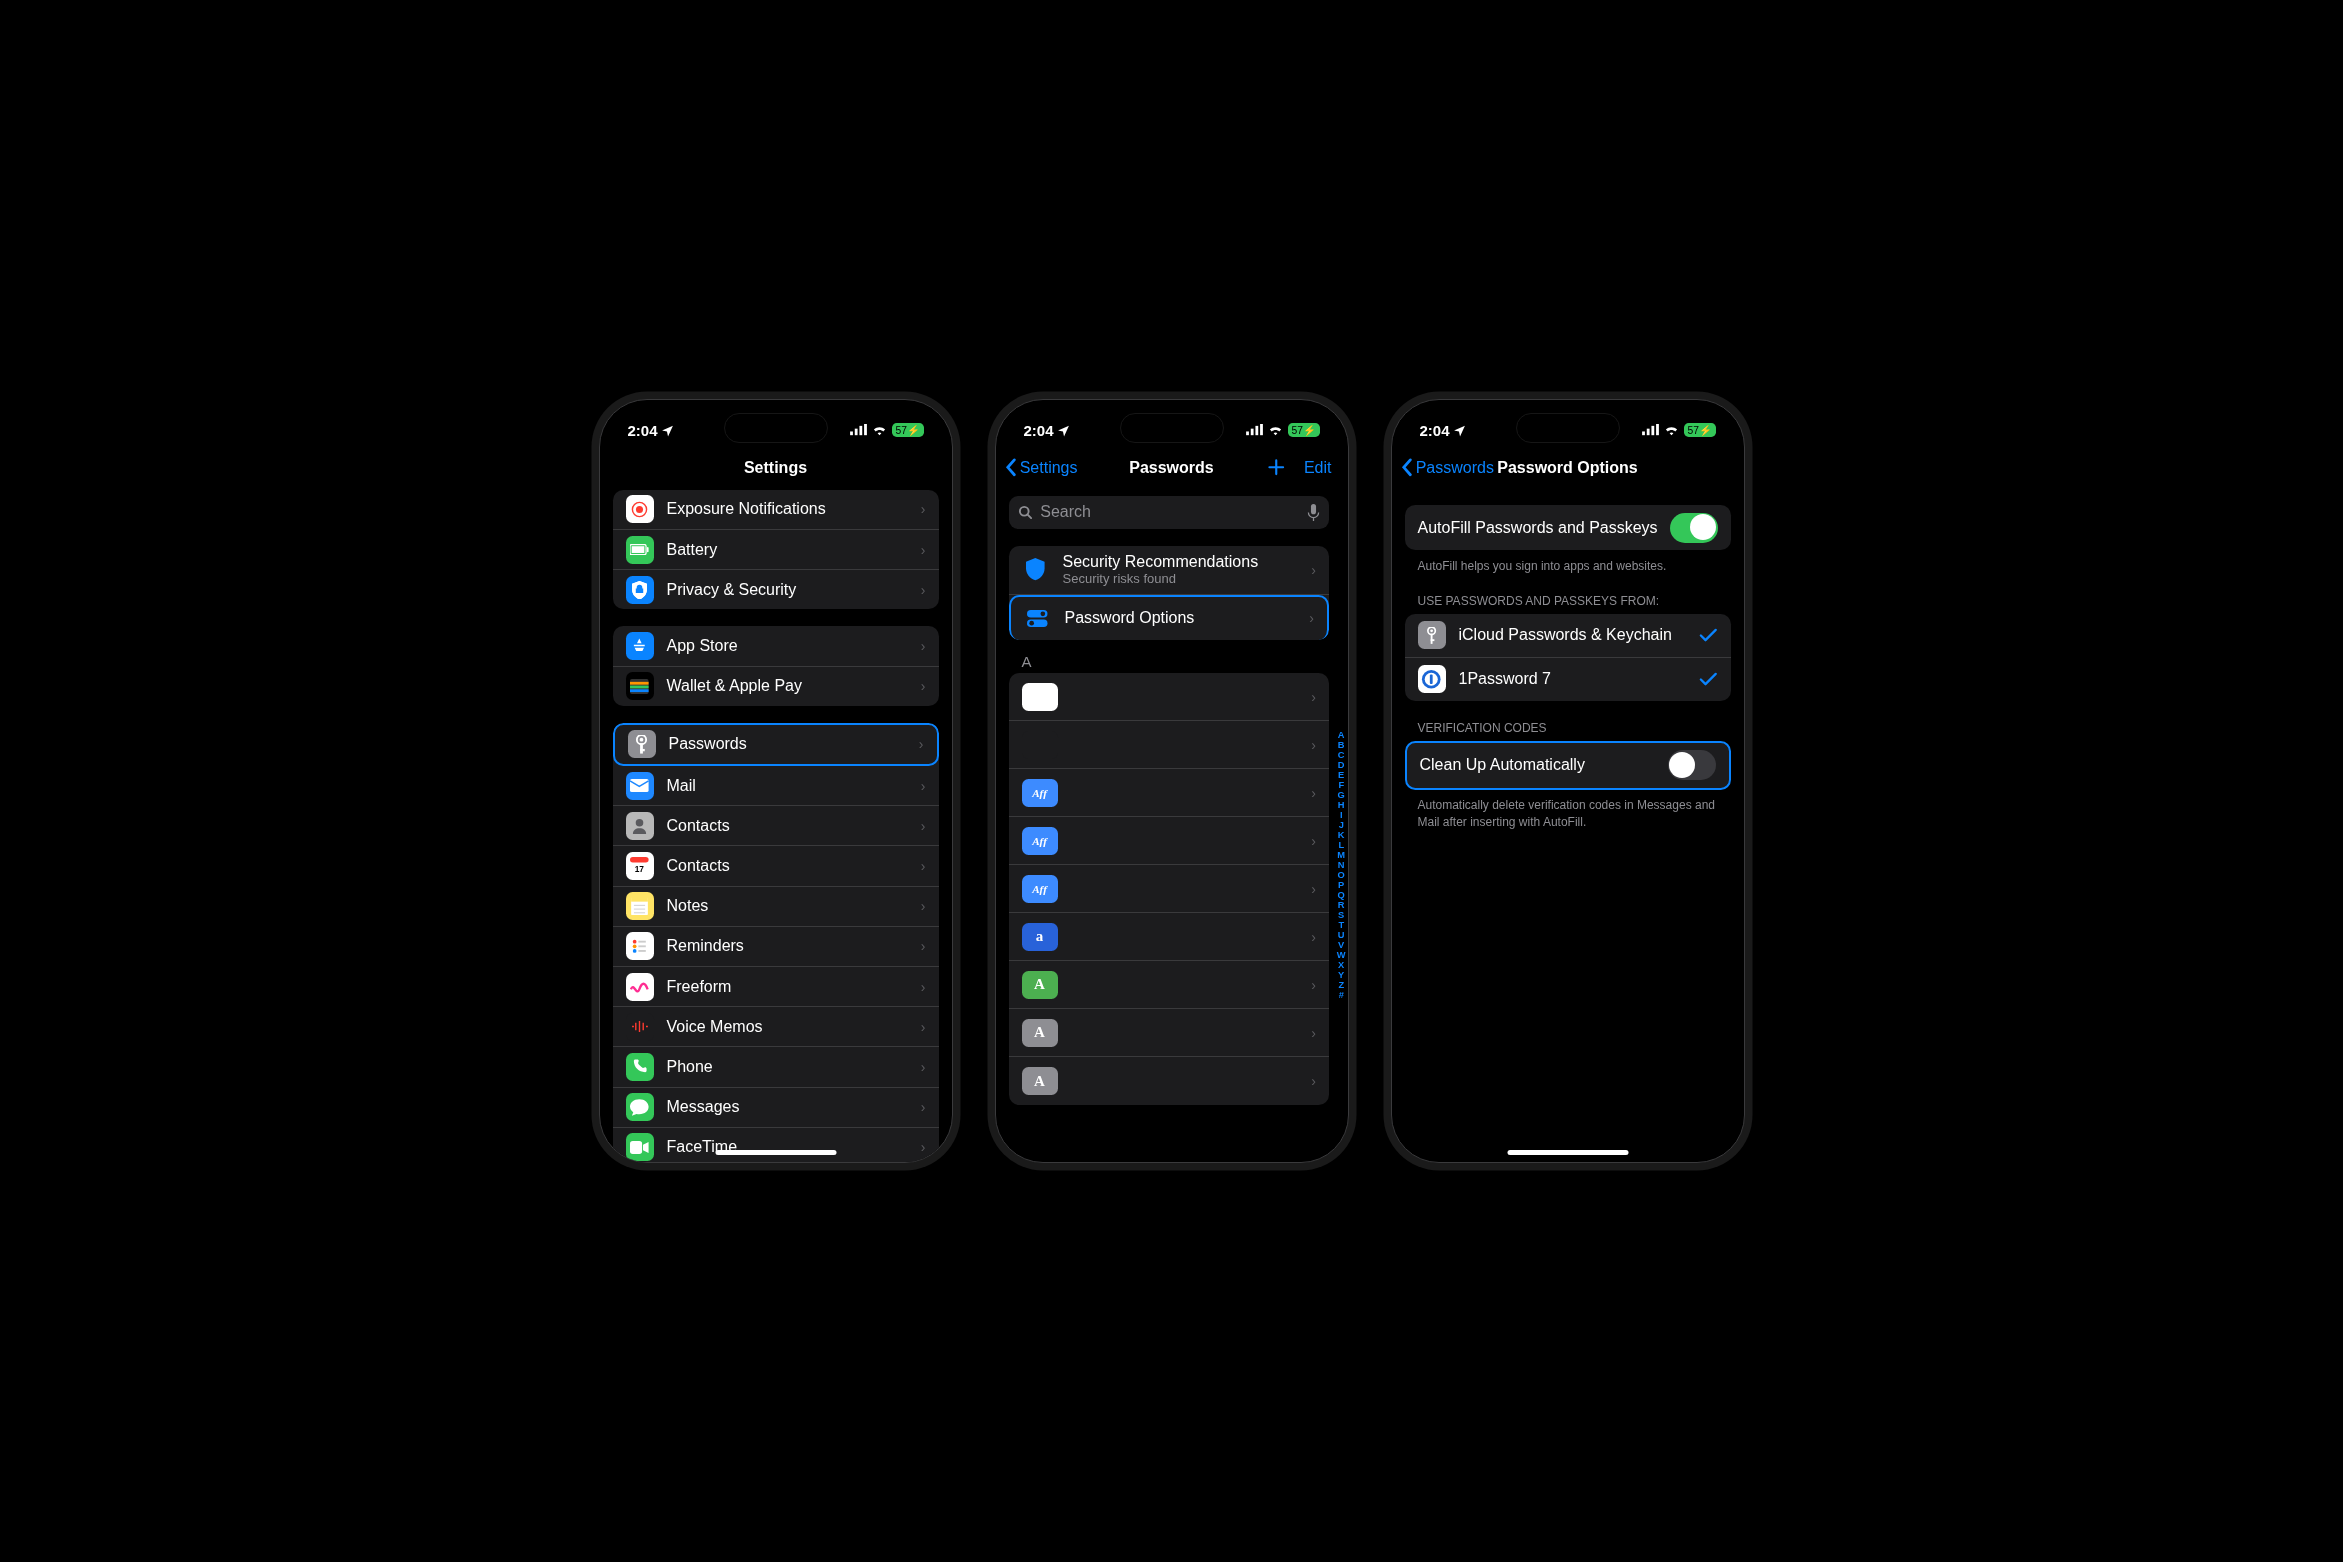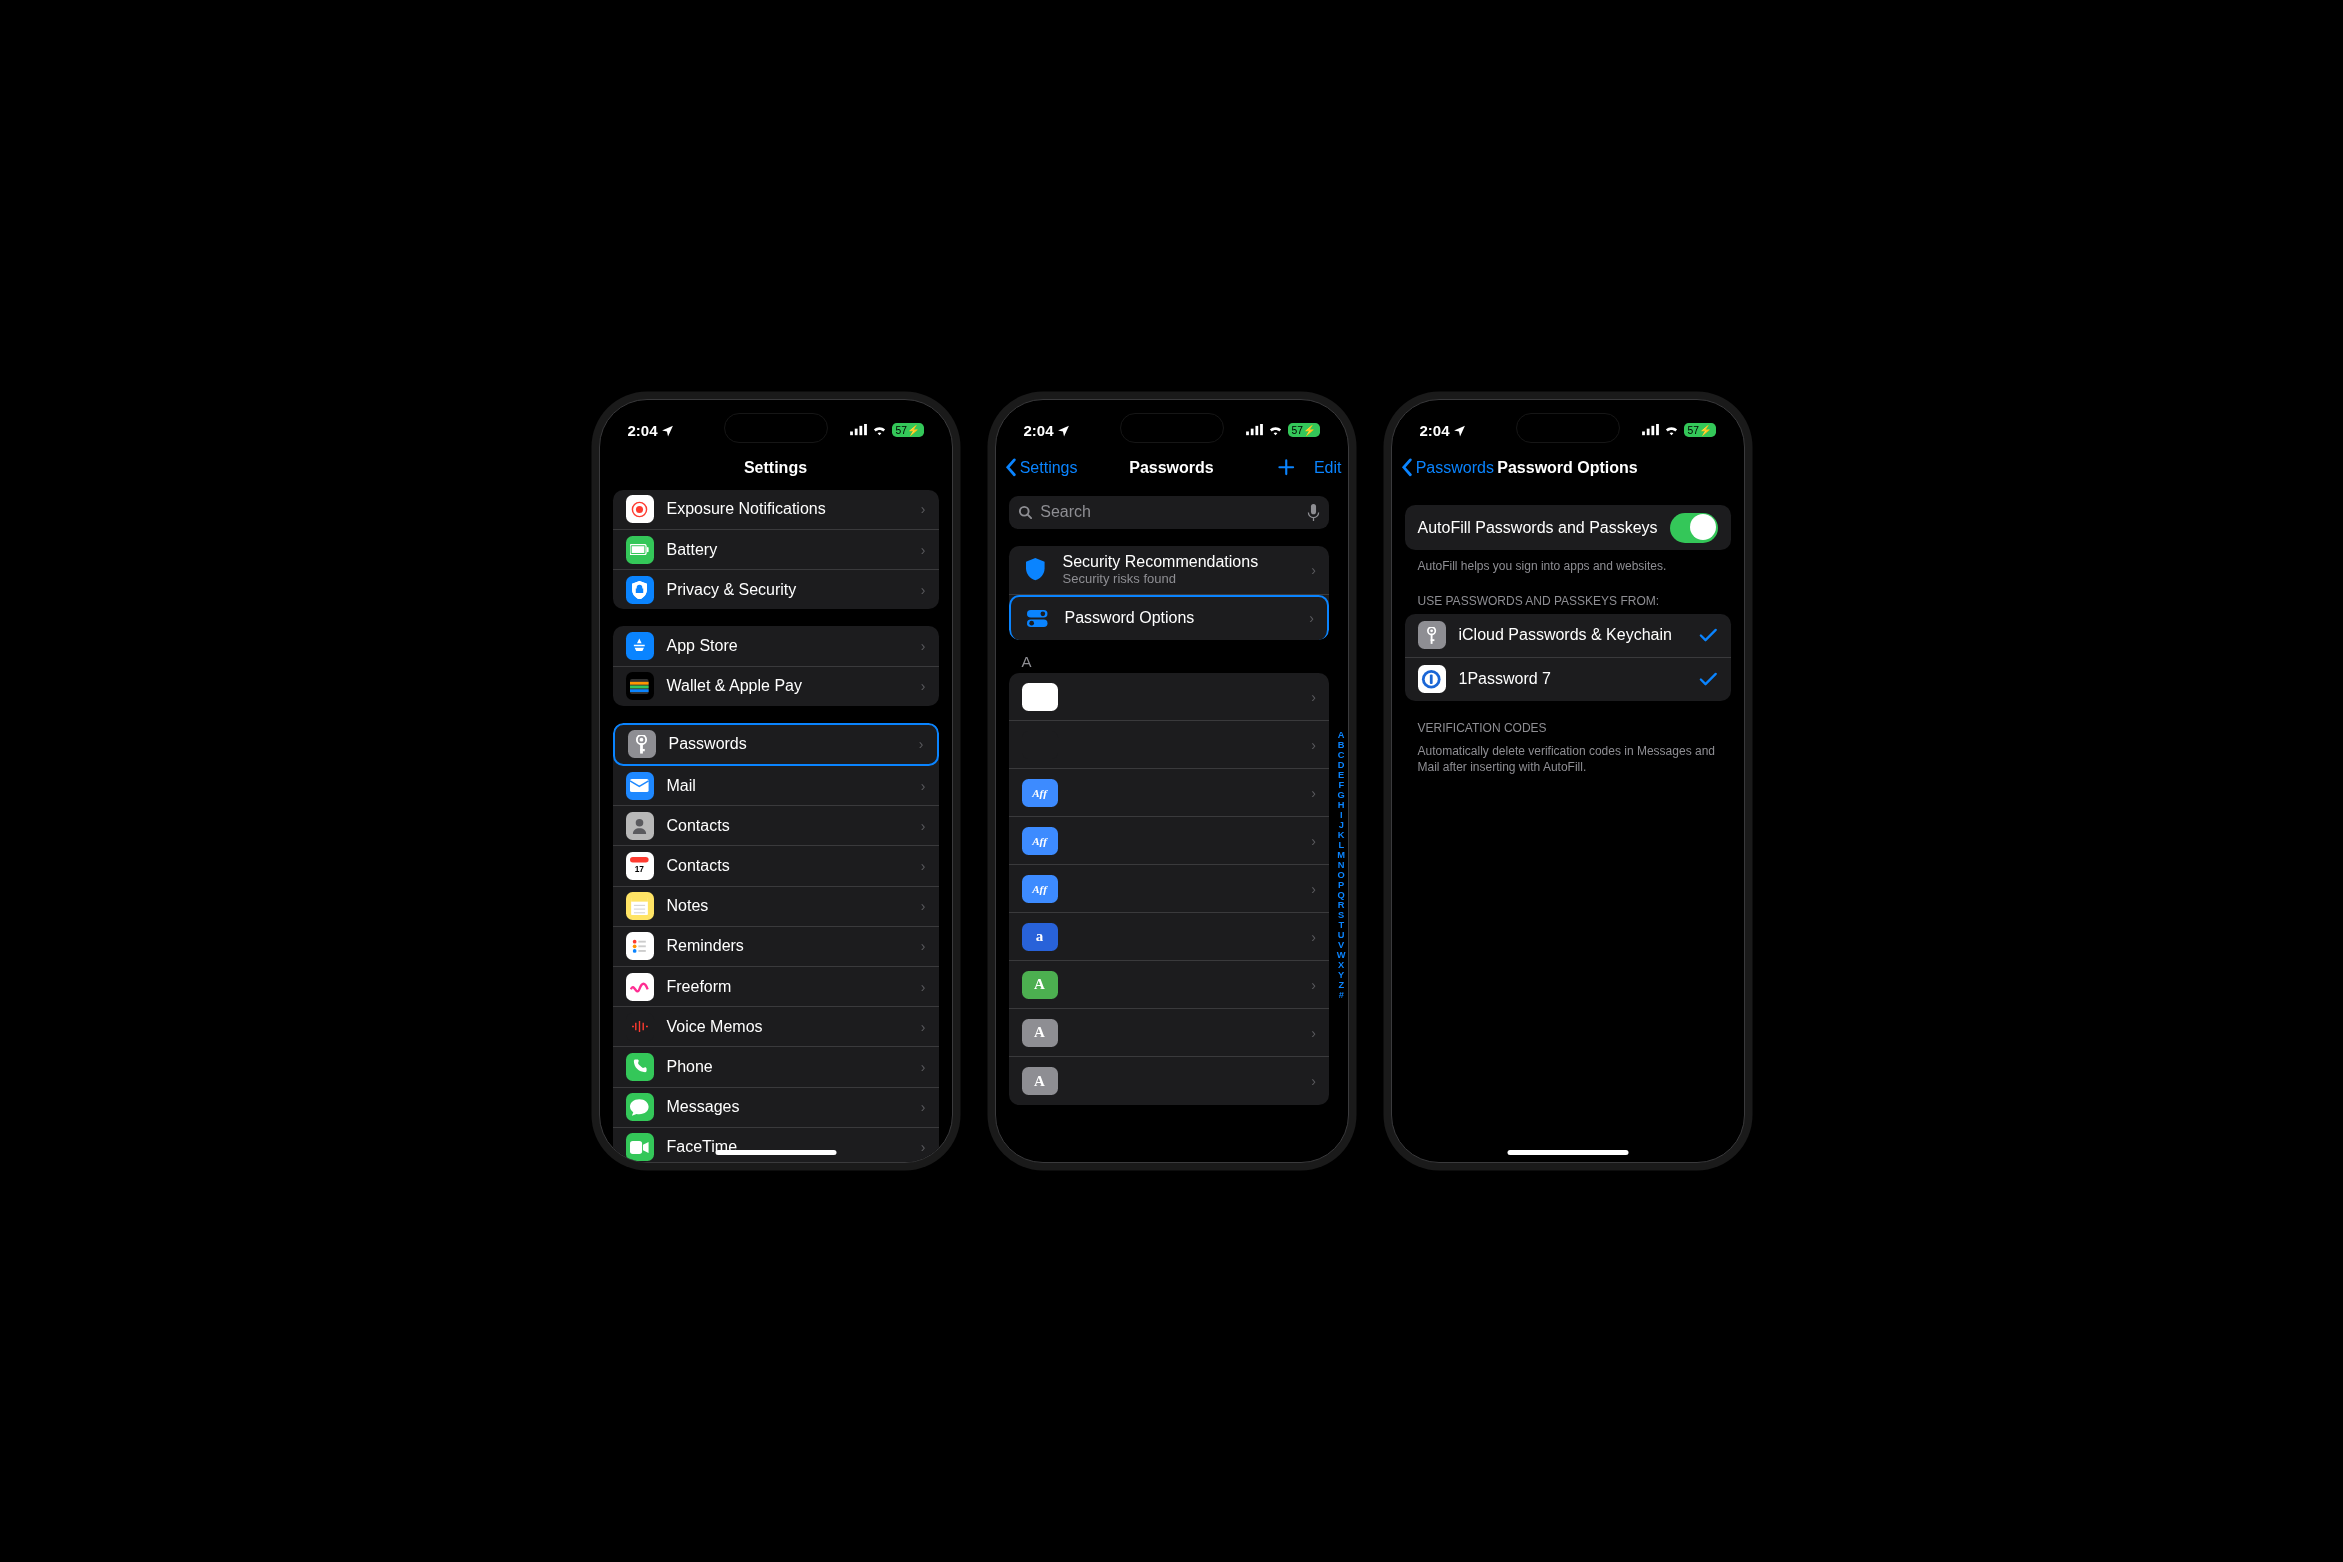--- a/index.html
+++ b/index.html
@@ -6,21 +6,21 @@
   body { background: #000; display: flex; justify-content: center; align-items: center; min-height: 100vh; padding: 28px; gap: 42px; }
   .phone { width: 354px; height: 764px; background: #000; border-radius: 48px; border: 1.9px solid #3a3a3c; position: relative; overflow: hidden; display: flex; flex-direction: column; box-shadow: 0 0 0 7.5px #1a1a1a; }
   .di { position: absolute; top: 13px; left: 50%; transform: translateX(-50%); width: 104px; height: 30px; background: #000; border-radius: 17px; z-index: 50; border:0.9px solid #161616;}
   .sb { display: flex; justify-content: space-between; align-items: center; padding: 13px 28px 0; color: #fff; font-size: 15px; font-weight: 600; height: 47px; }
   .sb-l { display: flex; align-items: center; gap: 3.7px; }
   .sb-r { display: flex; align-items: center; gap: 4.7px; }
   .batt { background: #34c759; color: #000; border-radius: 4.7px; padding: 0.9px 3.7px; font-size: 10.3px; font-weight: 400; }
   .nav { display: flex; align-items: center; justify-content: center; position: relative; height: 41px; padding: 0 15px; }
   .nav-title { color: #fff; font-size: 16px; font-weight: 600; }
   .nav-back { position: absolute; left: 9.3px; display: flex; align-items: center; color: #0a84ff; font-size: 16px; cursor: pointer; }
-  .nav-act { position: absolute; right: 6px; display: flex; align-items: center; gap: 17px; color: #0a84ff; font-size: 16px; }
+  .nav-act { position: absolute; right: 16px; display: flex; align-items: center; gap: 17px; color: #0a84ff; font-size: 16px; }
   .content { flex: 1; overflow-y: auto; padding: 0 13px 18.6px; position: relative; }
   .content::-webkit-scrollbar { display:none; }
   .grp { background: #1c1c1e; border-radius: 10.3px; margin-top: 17px; overflow: hidden; }
   .row { display: flex; align-items: center; padding: 7.5px 13px; min-height: 41px; border-bottom: 0.5px solid #3a3a3c; cursor: pointer; position: relative; }
   .row:last-child { border-bottom: none; }
   .row.sm { min-height: 37px; padding:5.6px 13px;}
   .ic { width: 28px; height: 28px; border-radius: 6.5px; margin-right: 13px; display: flex; align-items: center; justify-content: center; font-size: 15px; color: #a21caf; flex-shrink: 0; }
   .lbl { color: #fff; font-size: 16px; flex: 1; }
   .sub { color: #8e8e93; font-size: 13px; }
   .txt-col { display:flex; flex-direction:column; flex:1; }
@@ -497,17 +497,25 @@
           <span class="lbl">1Password 7</span>
           <span>
             <svg width="18.6" height="15" viewBox="0 0 20 16" fill="none" stroke="#0a84ff" stroke-width="2.5" stroke-linecap="round" stroke-linejoin="round">
               <path d="M2 8l5 5L18 2"></path>
             </svg>
           </span>
         </div>
       </div>
 
     <div class="sect-h">VERIFICATION CODES</div>
+    <div class="grp hl" style="margin-top:5.6px">
+      <div class="row">
+        <span class="lbl">Clean Up Automatically</span>
+        <div class="tog off">
+            <div class="tog-k"></div>
+          </div>
+      </div>
+    </div>
     <div class="foot-t">Automatically delete verification codes in Messages and Mail after inserting with AutoFill.</div>
   </div>
   <div class="home-ind"></div>
 </div>
 
 
 </body></html>

